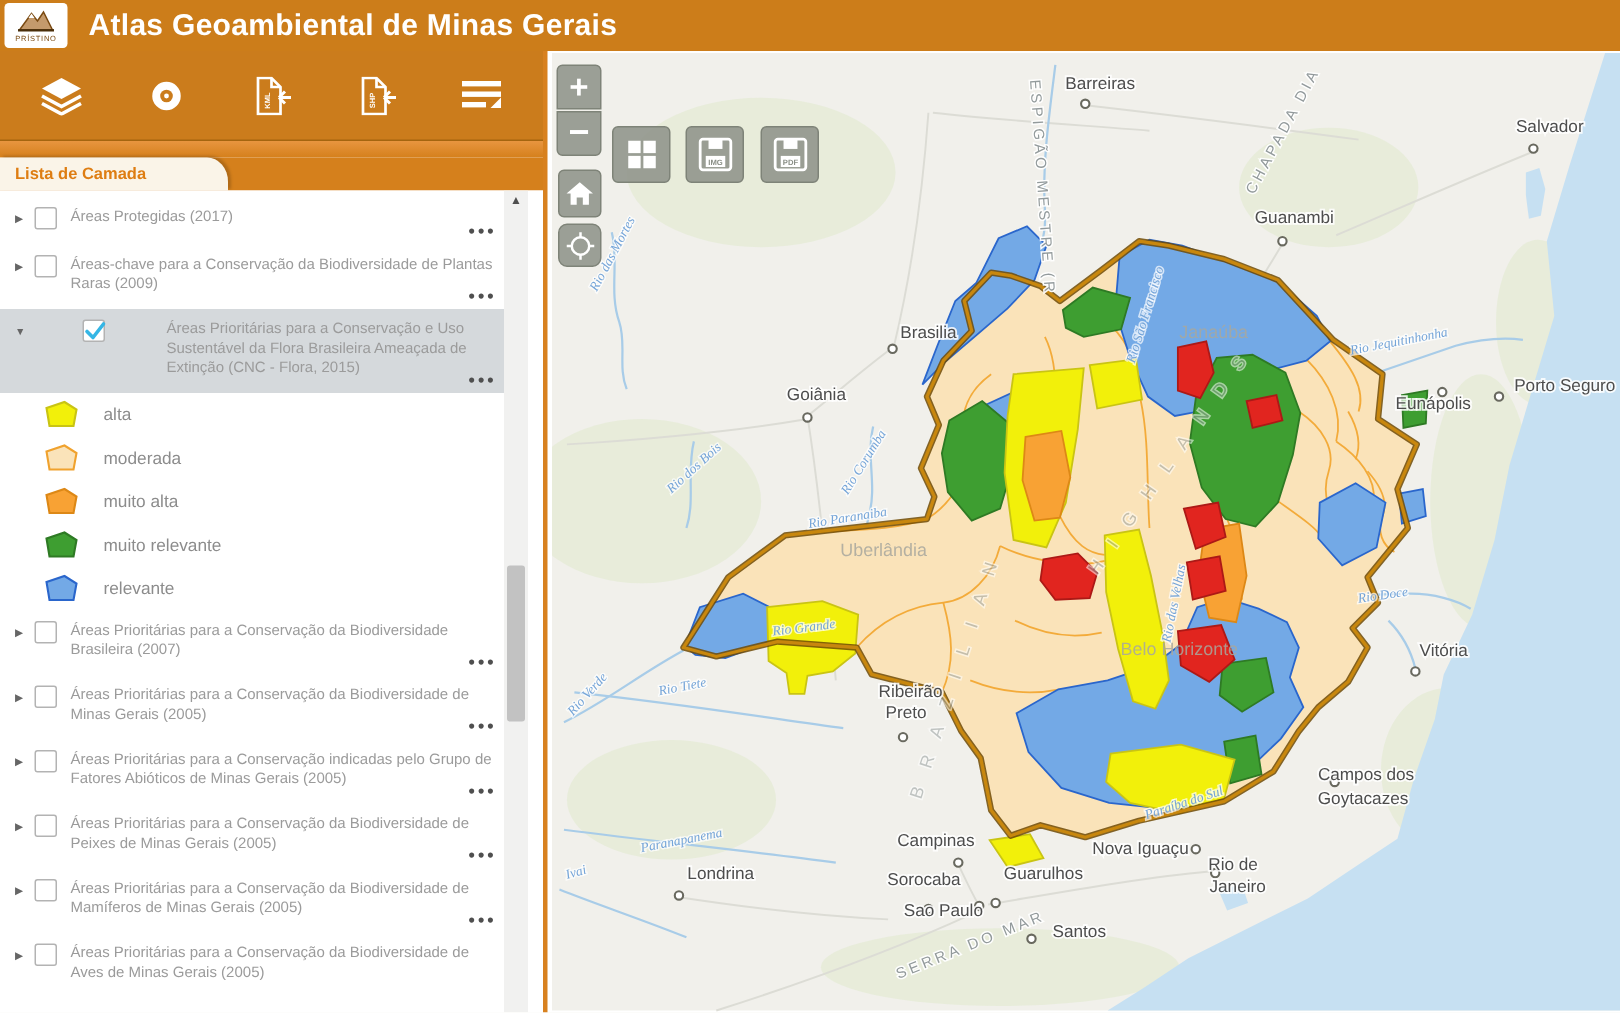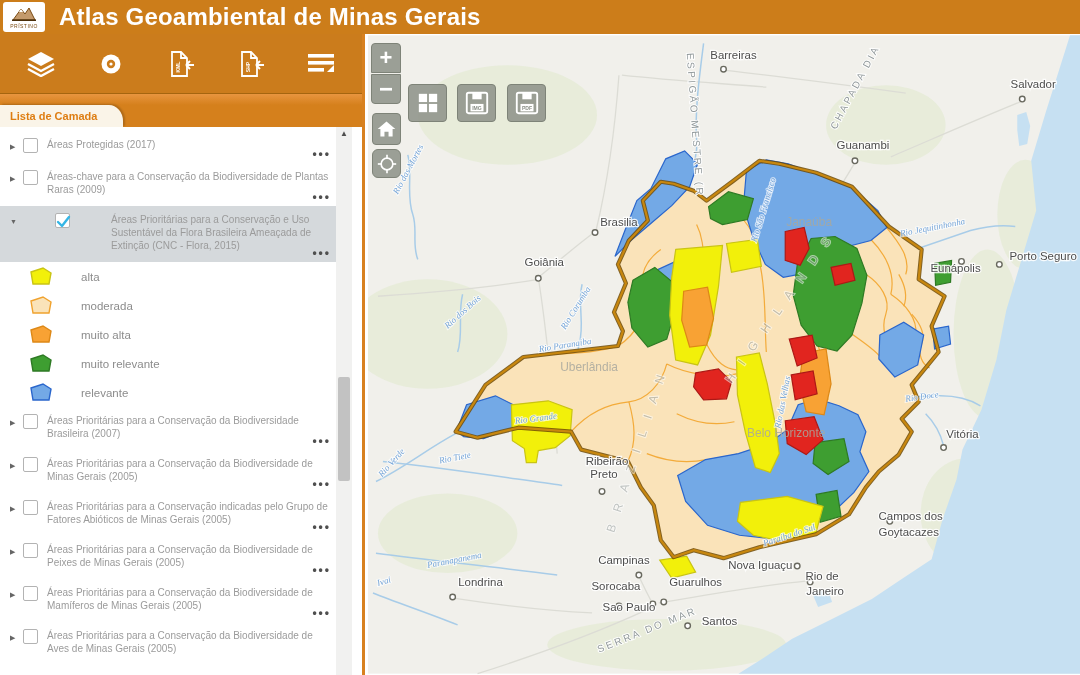--- a/index.html
+++ b/index.html
@@ -3,41 +3,41 @@
 <meta charset="utf-8">
 <style>
   * { margin:0; padding:0; box-sizing:border-box; }
   body { font-family:"Liberation Sans", sans-serif; background:#fff; }
   .app { position:relative; width:1080px; height:675px; overflow:hidden; background:#fff; }
 
   
   .header { position:absolute; left:0; top:0; width:1080px; height:34px; background:#CC7D1A; display:flex; align-items:center; }
   .logo { width:42px; height:30px; background:#fff; border-radius:3px; margin:2px 0 2px 3px; display:flex; flex-direction:column; align-items:center; justify-content:center; }
   .logo-word { font-size:5px; color:#7A4A12; letter-spacing:.5px; margin-top:1px; }
-  .title { color:#fff; font-size:24px; font-weight:bold; margin-left:14px; letter-spacing:.2px; }
+  .title { color:#fff; font-size:20px; font-weight:bold; margin-left:14px; letter-spacing:.2px; }
 
   
   .sidebar { position:absolute; left:0; top:34px; width:365px; height:641px; background:#fff; border-right:3px solid #D8811F; }
   .toolbar { height:60px; background:#CB7C1C; border-bottom:1px solid #A5650F; display:flex; align-items:center; justify-content:space-around; padding:0 6px; }
   .tool-btn { width:44px; height:40px; display:flex; align-items:center; justify-content:center; cursor:pointer; }
   .strip { height:11px; background:linear-gradient(#E8953F,#D5801C); }
   .tabrow { height:22px; background:#D5801C; position:relative; }
-  .tab { position:absolute; left:0; top:0; width:123px; height:22px; background:#FAF4E8; border-top-right-radius:14px 16px; box-shadow:2px -1px 2px rgba(0,0,0,.18); }
+  .tab { position:absolute; left:0; top:0; width:152px; height:22px; background:#FAF4E8; border-top-right-radius:14px 16px; box-shadow:2px -1px 2px rgba(0,0,0,.18); }
   .tab span { display:block; padding-left:10px; line-height:22px; font-size:11px; font-weight:bold; color:#DE7D12; }
   .layer-list { position:relative; height:548px; overflow:hidden; background:#fff; padding-top:4px; }
 
   .row { display:flex; align-items:flex-start; position:relative; padding:7px 8px 10px 10px; margin-right:17px; }
   .row.selected { background:#D5D9DC;gap:32px; }
   .caret { width:13px; flex:none; color:#666; font-size:7px; line-height:13px; margin-top:2px; cursor:pointer; }
   .cb { width:15px; height:15px; flex:none; background:#fff; border:1px solid #B3B3B3; border-radius:2px; margin-right:9px; position:relative; cursor:pointer; }
   .lbl { flex:1; color:#9B9B9B; font-size:10px; line-height:13px; padding-right:4px; }
   .dots { position:absolute; right:14px; bottom:2px; color:#4F4F4F; font-size:12px; font-weight:bold; letter-spacing:2px; cursor:pointer; }
 
   .legend-row { display:flex; align-items:center; padding:5px 0 5px 30px; height:29px; }
-  .legend-label { color:#8C8C8C; font-size:11.5px; margin-left:28px; }
+  .legend-label { color:#8C8C8C; font-size:11.5px; margin-left:16px; }
 
   
   .sb-track { position:absolute; right:10px; top:0; width:16px; height:548px; background:#F1F1F0; }
   .sb-up { position:absolute; top:2px; left:3px; width:10px; height:10px; color:#4F4F4F; font-size:8px; line-height:10px; text-align:center; cursor:pointer; }
   .sb-thumb { position:absolute; left:2px; top:250px; width:12px; height:104px; background:#C2C2C2; border-radius:2px; cursor:pointer; }
 
   
   .map { position:absolute; left:368px; top:34px; width:712px; height:641px; overflow:hidden; }
   .map svg.base { position:absolute; left:0; top:0; }
 

